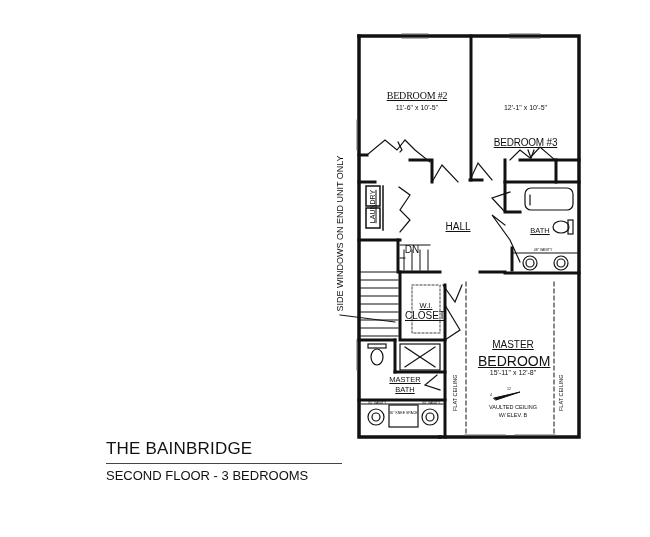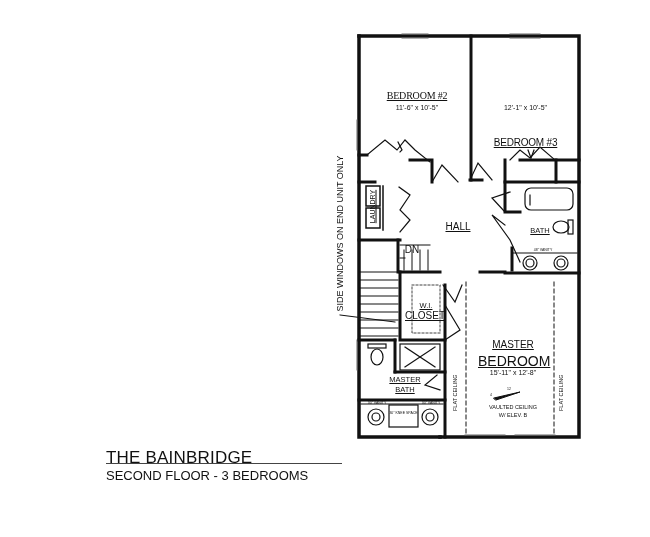--- a/index.html
+++ b/index.html
@@ -171,15 +171,15 @@
 <div class="lbl" style="left:478px; top:340px; width:70px; font-size:10px; text-decoration:underline;">MASTER</div>
 <div class="lbl" style="left:478px; top:354px; width:70px; font-size:14px; text-decoration:underline;">BEDROOM</div>
 <div class="lbl dim" style="left:478px; top:369px; width:70px;">15'-11" x 12'-8"</div>
 <div class="lbl tiny" style="left:488px; top:394px; width:6px;">4</div>
 <div class="lbl tiny" style="left:505px; top:388px; width:8px;">12</div>
 <div class="lbl" style="left:478px; top:405px; width:70px; font-size:5.5px;">VAULTED CEILING</div>
 <div class="lbl" style="left:478px; top:413px; width:70px; font-size:5.5px;">W/ ELEV. B</div>
 <div class="lbl vert" style="left:436px; top:390px; width:40px; font-size:5.5px;">FLAT CEILING</div>
 <div class="lbl vert" style="left:542px; top:390px; width:40px; font-size:5.5px;">FLAT CEILING</div>
 
-<div class="lbl title" style="text-align:left;margin-top:9px;">THE BAINBRIDGE</div>
+<div class="lbl title" style="text-align:left;">THE BAINBRIDGE</div>
 <div class="rule"></div>
 <div class="lbl subtitle" style="text-align:right;">SECOND FLOOR - 3 BEDROOMS</div>
 
 </body></html>

